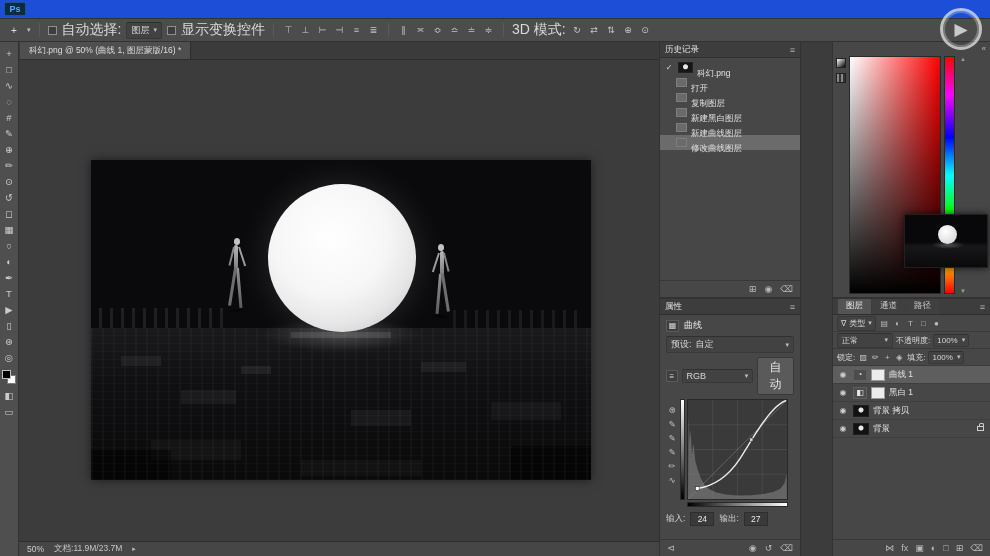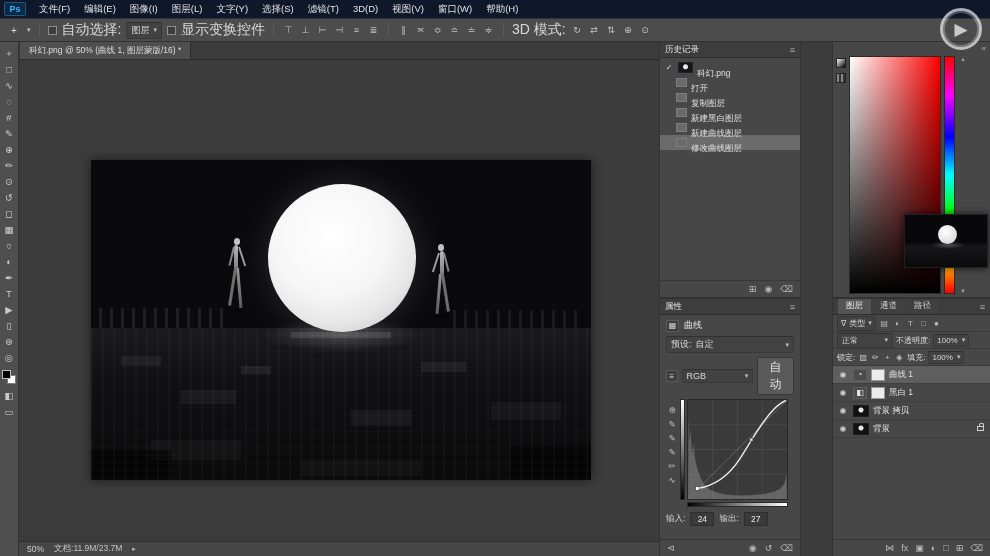--- a/index.html
+++ b/index.html
@@ -1,20 +1,20 @@
 <!DOCTYPE html>
 <html><head>
 <meta charset="utf-8">
 <style>
   *{margin:0;padding:0;box-sizing:border-box;font-family:"Liberation Sans","DejaVu Sans",sans-serif;}
   html,body{width:990px;height:556px;overflow:hidden;background:#333;}
   .app{position:relative;width:990px;height:556px;background:#4a4a4a;font-size:9px;color:#d6d6d6;overflow:hidden;}
 
   
-  .menu-bar{height:19px;display:flex;align-items:center;background:#0f172a;border-bottom:1px solid #323232;padding-left:4px;}
+  .menu-bar{height:19px;display:flex;align-items:center;background:#1d4ed8;border-bottom:1px solid #323232;padding-left:4px;}
   .ps-logo{width:22px;height:14px;background:#0b2a44;color:#43b1ff;font-weight:bold;font-size:9px;display:flex;align-items:center;justify-content:center;border:1px solid rgba(67,177,255,.35);margin-right:6px;border-radius:2px;}
   .menu-items{display:flex;height:100%;}
   .menu-item{padding:0 7px;font-size:9.5px;color:#e2e2e2;line-height:18px;cursor:default;}
 
   
   .options-bar{height:23px;display:flex;align-items:center;background:#4c4c4c;border-bottom:1px solid #323232;padding:0 6px;gap:5px;}
   .opt-tool{width:16px;text-align:center;color:#ddd;font-size:10px;}
   .caret{color:#bdbdbd;font-size:7px;}
   .sep{width:1px;height:14px;background:#3a3a3a;border-right:1px solid #5a5a5a;margin:0 3px;}
   .checkbox{width:9px;height:9px;border:1px solid #8f8f8f;background:#3d3d3d;display:inline-block;}
@@ -148,34 +148,20 @@
   .wm-logo{width:42px;height:42px;border:3px solid rgba(255,255,255,.65);border-radius:50%;display:flex;align-items:center;justify-content:center;color:rgba(255,255,255,.7);font-size:17px;box-shadow:inset 0 0 0 2px rgba(255,255,255,.25);}
   .wm-text{font-size:40px;font-weight:bold;color:rgba(255,255,255,.6);letter-spacing:3px;}
 </style>
 </head>
 <body>
 
 <div class="app">
 
   <div class="menu-bar">
     <div class="ps-logo">Ps</div>
-    <div class="menu-items">
-
-    <div class="menu-item">文件(F)</div>
-        <div class="menu-item">编辑(E)</div>
-        <div class="menu-item">图像(I)</div>
-        <div class="menu-item">图层(L)</div>
-        <div class="menu-item">文字(Y)</div>
-        <div class="menu-item">选择(S)</div>
-        <div class="menu-item">滤镜(T)</div>
-        <div class="menu-item">3D(D)</div>
-        <div class="menu-item">视图(V)</div>
-        <div class="menu-item">窗口(W)</div>
-        <div class="menu-item">帮助(H)</div>
-      </div>
   </div>
 
   <div class="options-bar">
     <span class="opt-tool">+</span>
     <span class="caret">▾</span>
     <span class="sep"></span>
     <span class="checkbox"></span>
     <span class="opt-label">自动选择:</span>
     <span class="dropdown">
       <span>图层</span>

